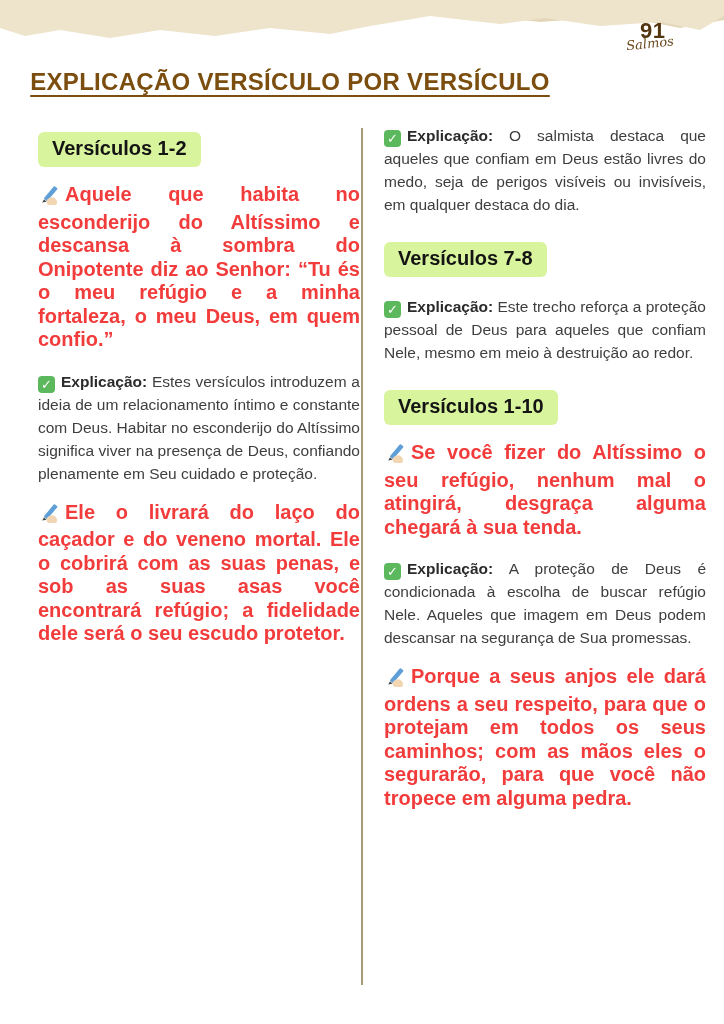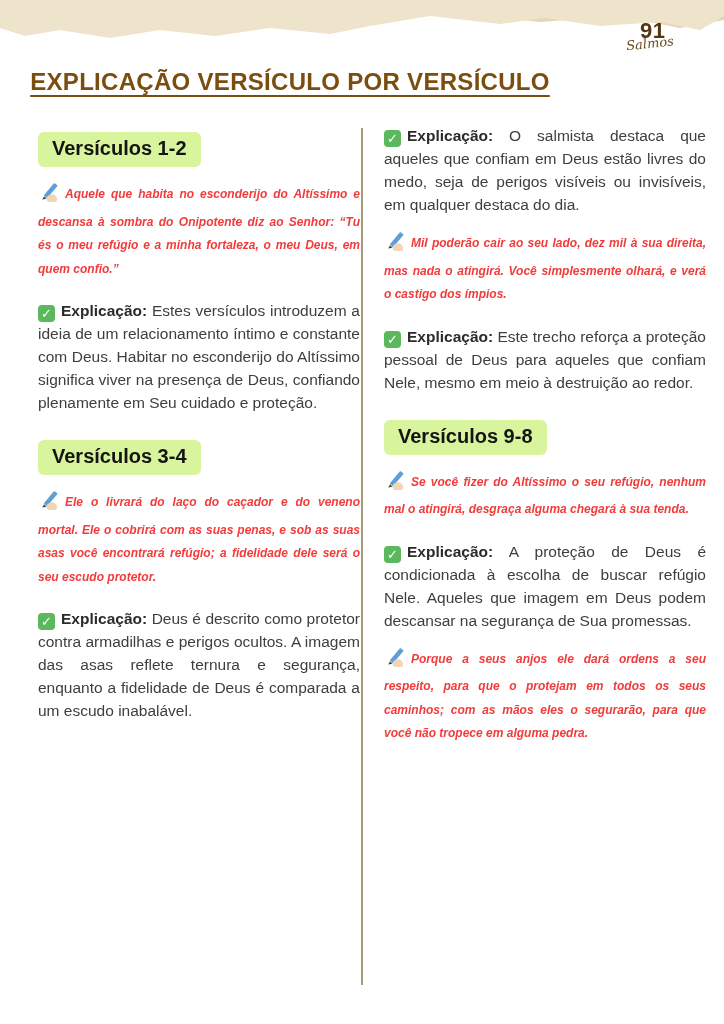--- a/index.html
+++ b/index.html
@@ -27,21 +27,21 @@
   .col{position:absolute;width:322px;}
   .col-left{left:38px;top:132px;}
   .col-right{left:384px;top:124px;}
   .pill-row{margin-top:26px;}
   .pill-row.first{margin-top:0;}
   .pill{
     display:inline-block;background:#d8f49c;border-radius:6px;
     padding:5px 14px 7px 14px;font-size:20px;font-weight:700;color:#141414;
   }
   .verse{
-    color:#f23b3b;font-weight:700;font-style:italic;font-size:12px;line-height:23.5px;
+    color:#f23b3b;font-weight:700;font-size:20px;line-height:23.5px;
     text-align:justify;margin:16px 0 0 0;
   }
   .expl{
     color:#3e3e3e;font-size:15.5px;line-height:23px;text-align:justify;margin:18px 0 0 0;
   }
   .expl.first{margin-top:0;}
   .expl-label{color:#2b2b2b;font-weight:700;}
   .check{
     display:inline-flex;width:17px;height:17px;background:#5cb85c;border-radius:4px;
     color:#ffffff;font-size:13px;font-weight:700;align-items:center;justify-content:center;
@@ -76,56 +76,46 @@
     <span class="hand"><svg width="21" height="19" viewBox="0 0 32 30">
           <rect x="16" y="-1" width="7" height="26" rx="1.5" transform="rotate(40 19.5 12)" fill="#5f9fd8"></rect>
           <path d="M9 21 l4 4 l-7 1 z" fill="#4a4a4a"></path>
           <path d="M14 29 q-3 -7 3 -10 q6 -3 10 1 q4 4 2 8 l-1 2 q-7 2 -14 -1 z" fill="#f2d6b3"></path>
         </svg></span><span>Aquele que habita no esconderijo do Altíssimo e descansa à sombra do Onipotente diz ao Senhor: “Tu és o meu refúgio e a minha fortaleza, o meu Deus, em quem confio.”</span>
   </p>
   <p class="expl">
     <span class="check">✓</span><b class="expl-label">Explicação:</b> <span>Estes versículos introduzem a ideia de um relacionamento íntimo e constante com Deus. Habitar no esconderijo do Altíssimo significa viver na presença de Deus, confiando plenamente em Seu cuidado e proteção.</span>
   </p>
 
-  <div class="pill-row">
-    <span class="pill">Versículos 3-4</span>
-  </div>
   <p class="verse">
     <span class="hand"><svg width="21" height="19" viewBox="0 0 32 30">
           <rect x="16" y="-1" width="7" height="26" rx="1.5" transform="rotate(40 19.5 12)" fill="#5f9fd8"></rect>
           <path d="M9 21 l4 4 l-7 1 z" fill="#4a4a4a"></path>
           <path d="M14 29 q-3 -7 3 -10 q6 -3 10 1 q4 4 2 8 l-1 2 q-7 2 -14 -1 z" fill="#f2d6b3"></path>
         </svg></span><span>Ele o livrará do laço do caçador e do veneno mortal. Ele o cobrirá com as suas penas, e sob as suas asas você encontrará refúgio; a fidelidade dele será o seu escudo protetor.</span>
-  </p>
-  <p class="expl">
-    <span class="check">✓</span><b class="expl-label">Explicação:</b> <span>Deus é descrito como protetor contra armadilhas e perigos ocultos. A imagem das asas reflete ternura e segurança, enquanto a fidelidade de Deus é comparada a um escudo inabalável.</span>
   </p>
 
 
 </div>
 
 <div class="col col-right">
 
   <p class="expl first">
     <span class="check">✓</span><b class="expl-label">Explicação:</b> <span>O salmista destaca que aqueles que confiam em Deus estão livres do medo, seja de perigos visíveis ou invisíveis, em qualquer destaca do dia.</span>
   </p>
 
-  <p class="verse">
-    <span class="hand"><svg width="21" height="19" viewBox="0 0 32 30">
-          <rect x="16" y="-1" width="7" height="26" rx="1.5" transform="rotate(40 19.5 12)" fill="#5f9fd8"></rect>
-          <path d="M9 21 l4 4 l-7 1 z" fill="#4a4a4a"></path>
-          <path d="M14 29 q-3 -7 3 -10 q6 -3 10 1 q4 4 2 8 l-1 2 q-7 2 -14 -1 z" fill="#f2d6b3"></path>
-        </svg></span><span>Mil poderão cair ao seu lado, dez mil à sua direita, mas nada o atingirá. Você simplesmente olhará, e verá o castigo dos ímpios.</span>
-  </p>
+  <div class="pill-row">
+    <span class="pill">Versículos 7-8</span>
+  </div>
   <p class="expl">
     <span class="check">✓</span><b class="expl-label">Explicação:</b> <span>Este trecho reforça a proteção pessoal de Deus para aqueles que confiam Nele, mesmo em meio à destruição ao redor.</span>
   </p>
 
   <div class="pill-row">
-    <span class="pill">Versículos 9-8</span>
+    <span class="pill">Versículos 1-10</span>
   </div>
   <p class="verse">
     <span class="hand"><svg width="21" height="19" viewBox="0 0 32 30">
           <rect x="16" y="-1" width="7" height="26" rx="1.5" transform="rotate(40 19.5 12)" fill="#5f9fd8"></rect>
           <path d="M9 21 l4 4 l-7 1 z" fill="#4a4a4a"></path>
           <path d="M14 29 q-3 -7 3 -10 q6 -3 10 1 q4 4 2 8 l-1 2 q-7 2 -14 -1 z" fill="#f2d6b3"></path>
         </svg></span><span>Se você fizer do Altíssimo o seu refúgio, nenhum mal o atingirá, desgraça alguma chegará à sua tenda.</span>
   </p>
   <p class="expl">
     <span class="check">✓</span><b class="expl-label">Explicação:</b> <span>A proteção de Deus é condicionada à escolha de buscar refúgio Nele. Aqueles que imagem em Deus podem descansar na segurança de Sua promessas.</span>

